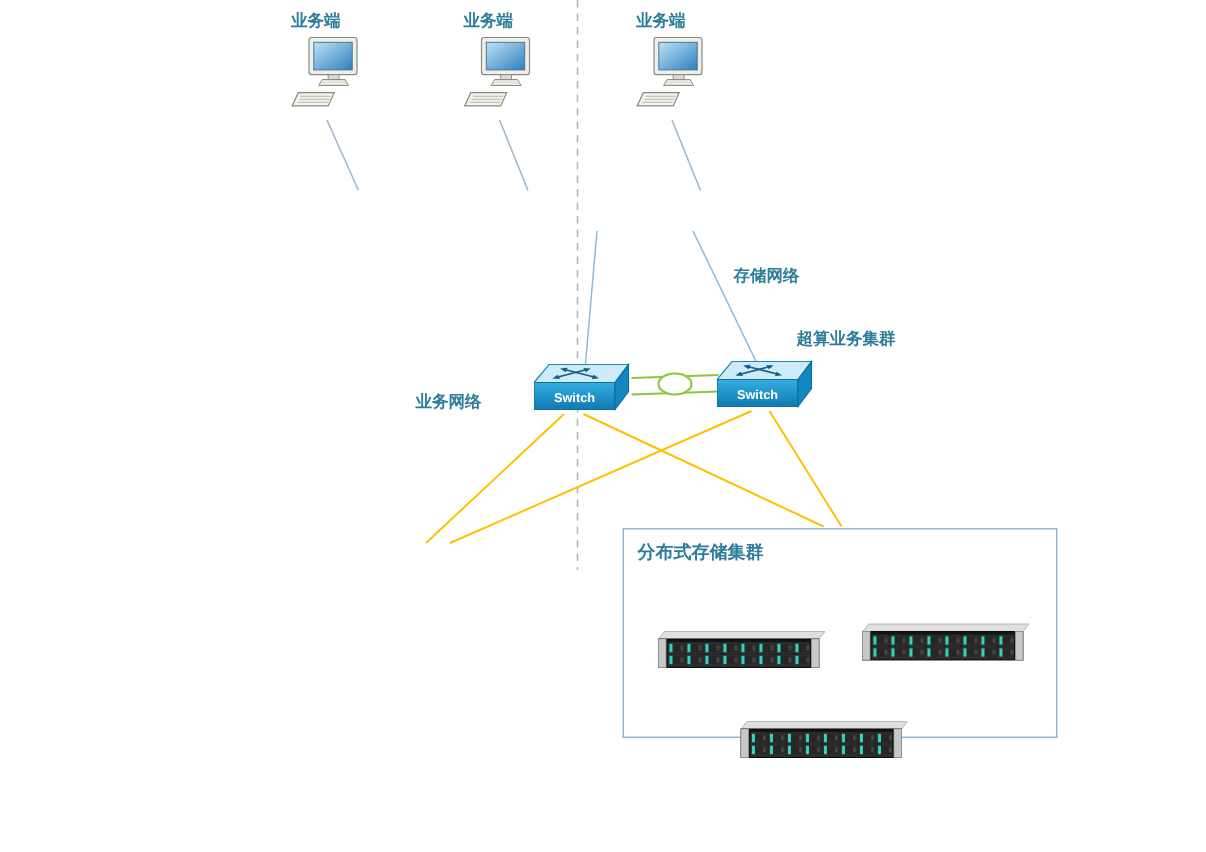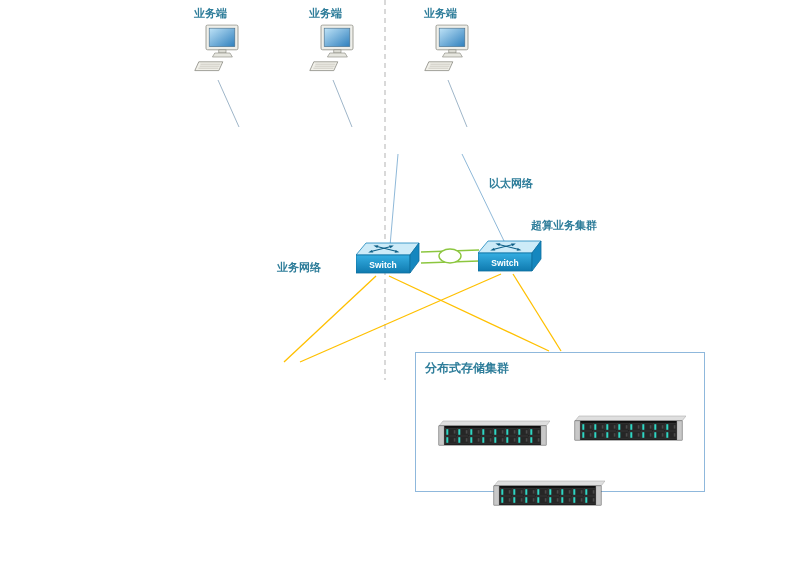--- a/index.html
+++ b/index.html
@@ -118,21 +118,21 @@
       </svg>
   </div>
   <div class="terminal" style="left:424px;top:6px">
     <div class="t-label">业务端</div>
     <svg class="computer" viewBox="0 0 60 62">
         <use href="#sym-computer"></use>
       </svg>
   </div>
 
 
-  <div class="anno" style="left:489px;top:176px">以太网络</div>
+  <div class="anno" style="left:489px;top:176px">存储网络</div>
   <div class="anno" style="left:531px;top:218px">超算业务集群</div>
   <div class="anno" style="left:277px;top:260px">业务网络</div>
 
   <div class="switch" style="left:356px;top:242px">
     <svg class="switch-svg" viewBox="0 0 64 34">
       <use href="#sym-switch"></use>
       <text x="27" y="26" class="sw-text">Switch</text>
     </svg>
   </div>
   <div class="switch" style="left:478px;top:240px">

